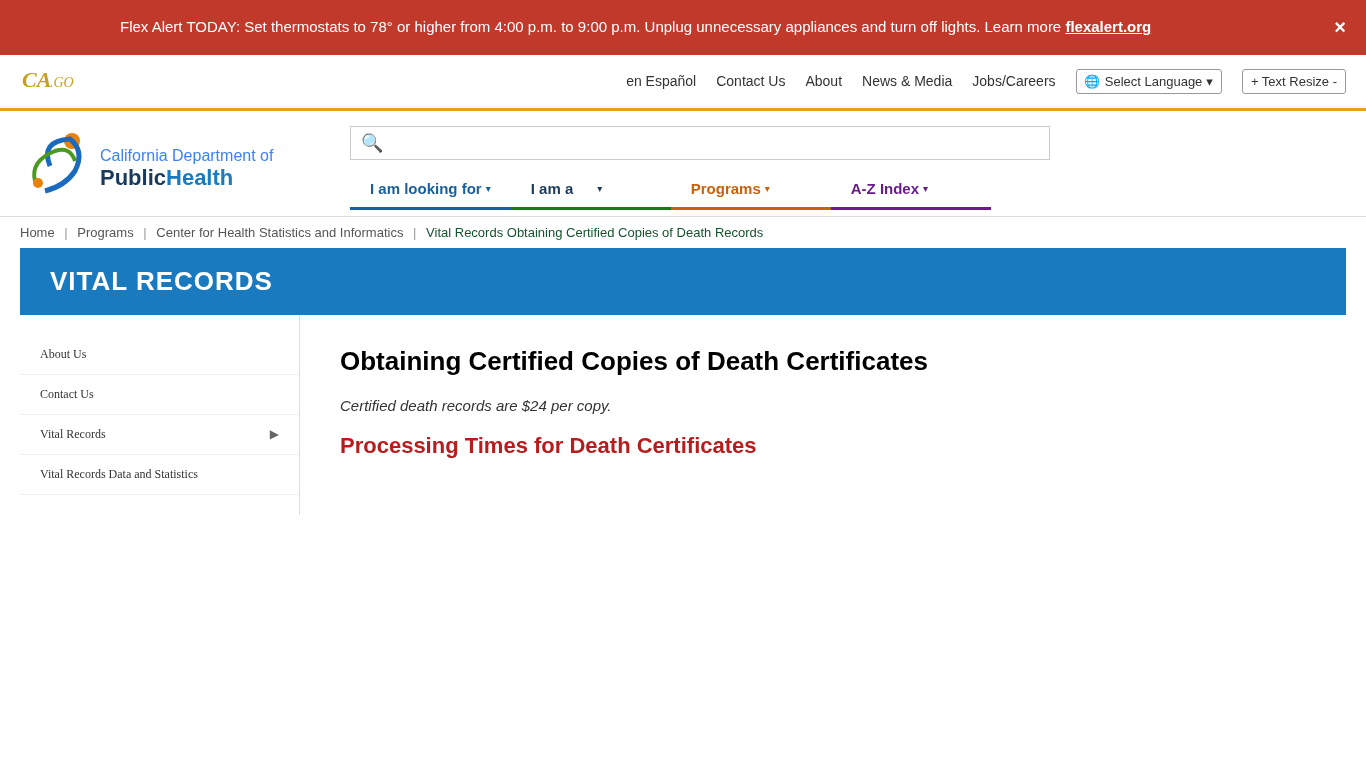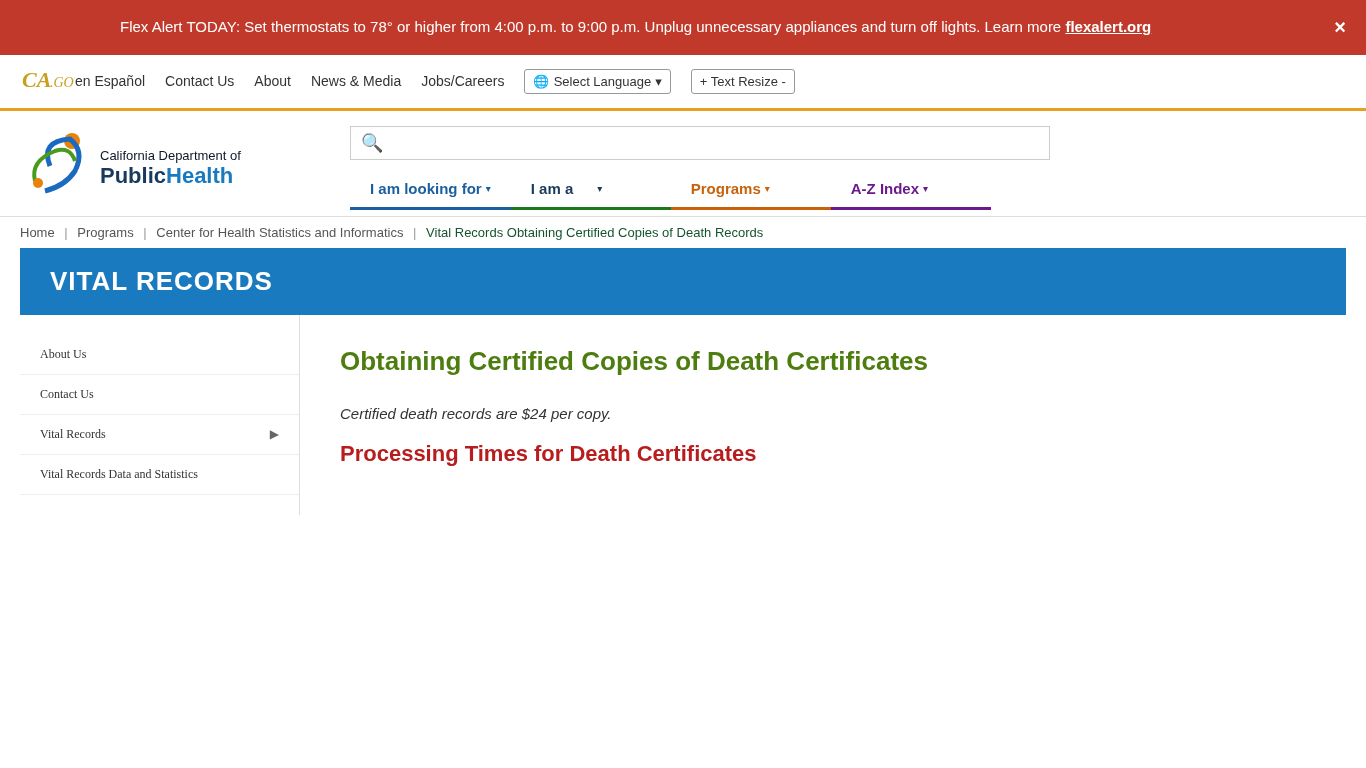--- a/index.html
+++ b/index.html
@@ -33,21 +33,21 @@
       font-weight: bold;
     }
 
     
     .top-nav {
       background: #fff;
       border-bottom: 3px solid #e8a020;
       padding: 10px 20px;
       display: flex;
       align-items: center;
-      justify-content: flex-start;
+      justify-content: space-between;
     }
     .top-nav-links {
       display: flex;
       align-items: center;
       gap: 20px;
     }
     .top-nav-links a {
       color: #333;
       text-decoration: none;
       font-size: 14px;
@@ -89,22 +89,22 @@
       display: flex;
       align-items: center;
       gap: 10px;
     }
     
     .logo-text-area {
       display: flex;
       flex-direction: column;
     }
     .logo-text-top {
-      font-size: 13px;
-      color: #0f172a;
+      font-size: 16px;
+      color: #3b82f6;
       line-height: 1.2;
     }
     .logo-text-main {
       font-size: 22px;
       font-weight: bold;
       line-height: 1.1;
     }
     .logo-text-main .public { color: #1a3a5c; }
     .logo-text-main .health { color: #1a7abf; }
 
@@ -211,23 +211,23 @@
       font-family: Liberation Serif, serif;
     }
     .sidebar-item .arrow { color: #666; }
 
     
     .main-content {
       flex: 1;
       padding: 30px 40px;
     }
     .main-content h2 {
-      color: #4d7c0f;
+      color: #000000;
       font-size: 26px;
-      margin-bottom: 24px;
+      margin-bottom: 16px;
       line-height: 1.3;
     }
     .main-content h3 {
       color: #b91c1c;
       font-size: 22px;
       margin-bottom: 6px;
       margin-top: 10px;
     }
     .main-content p {
       font-size: 15px;

